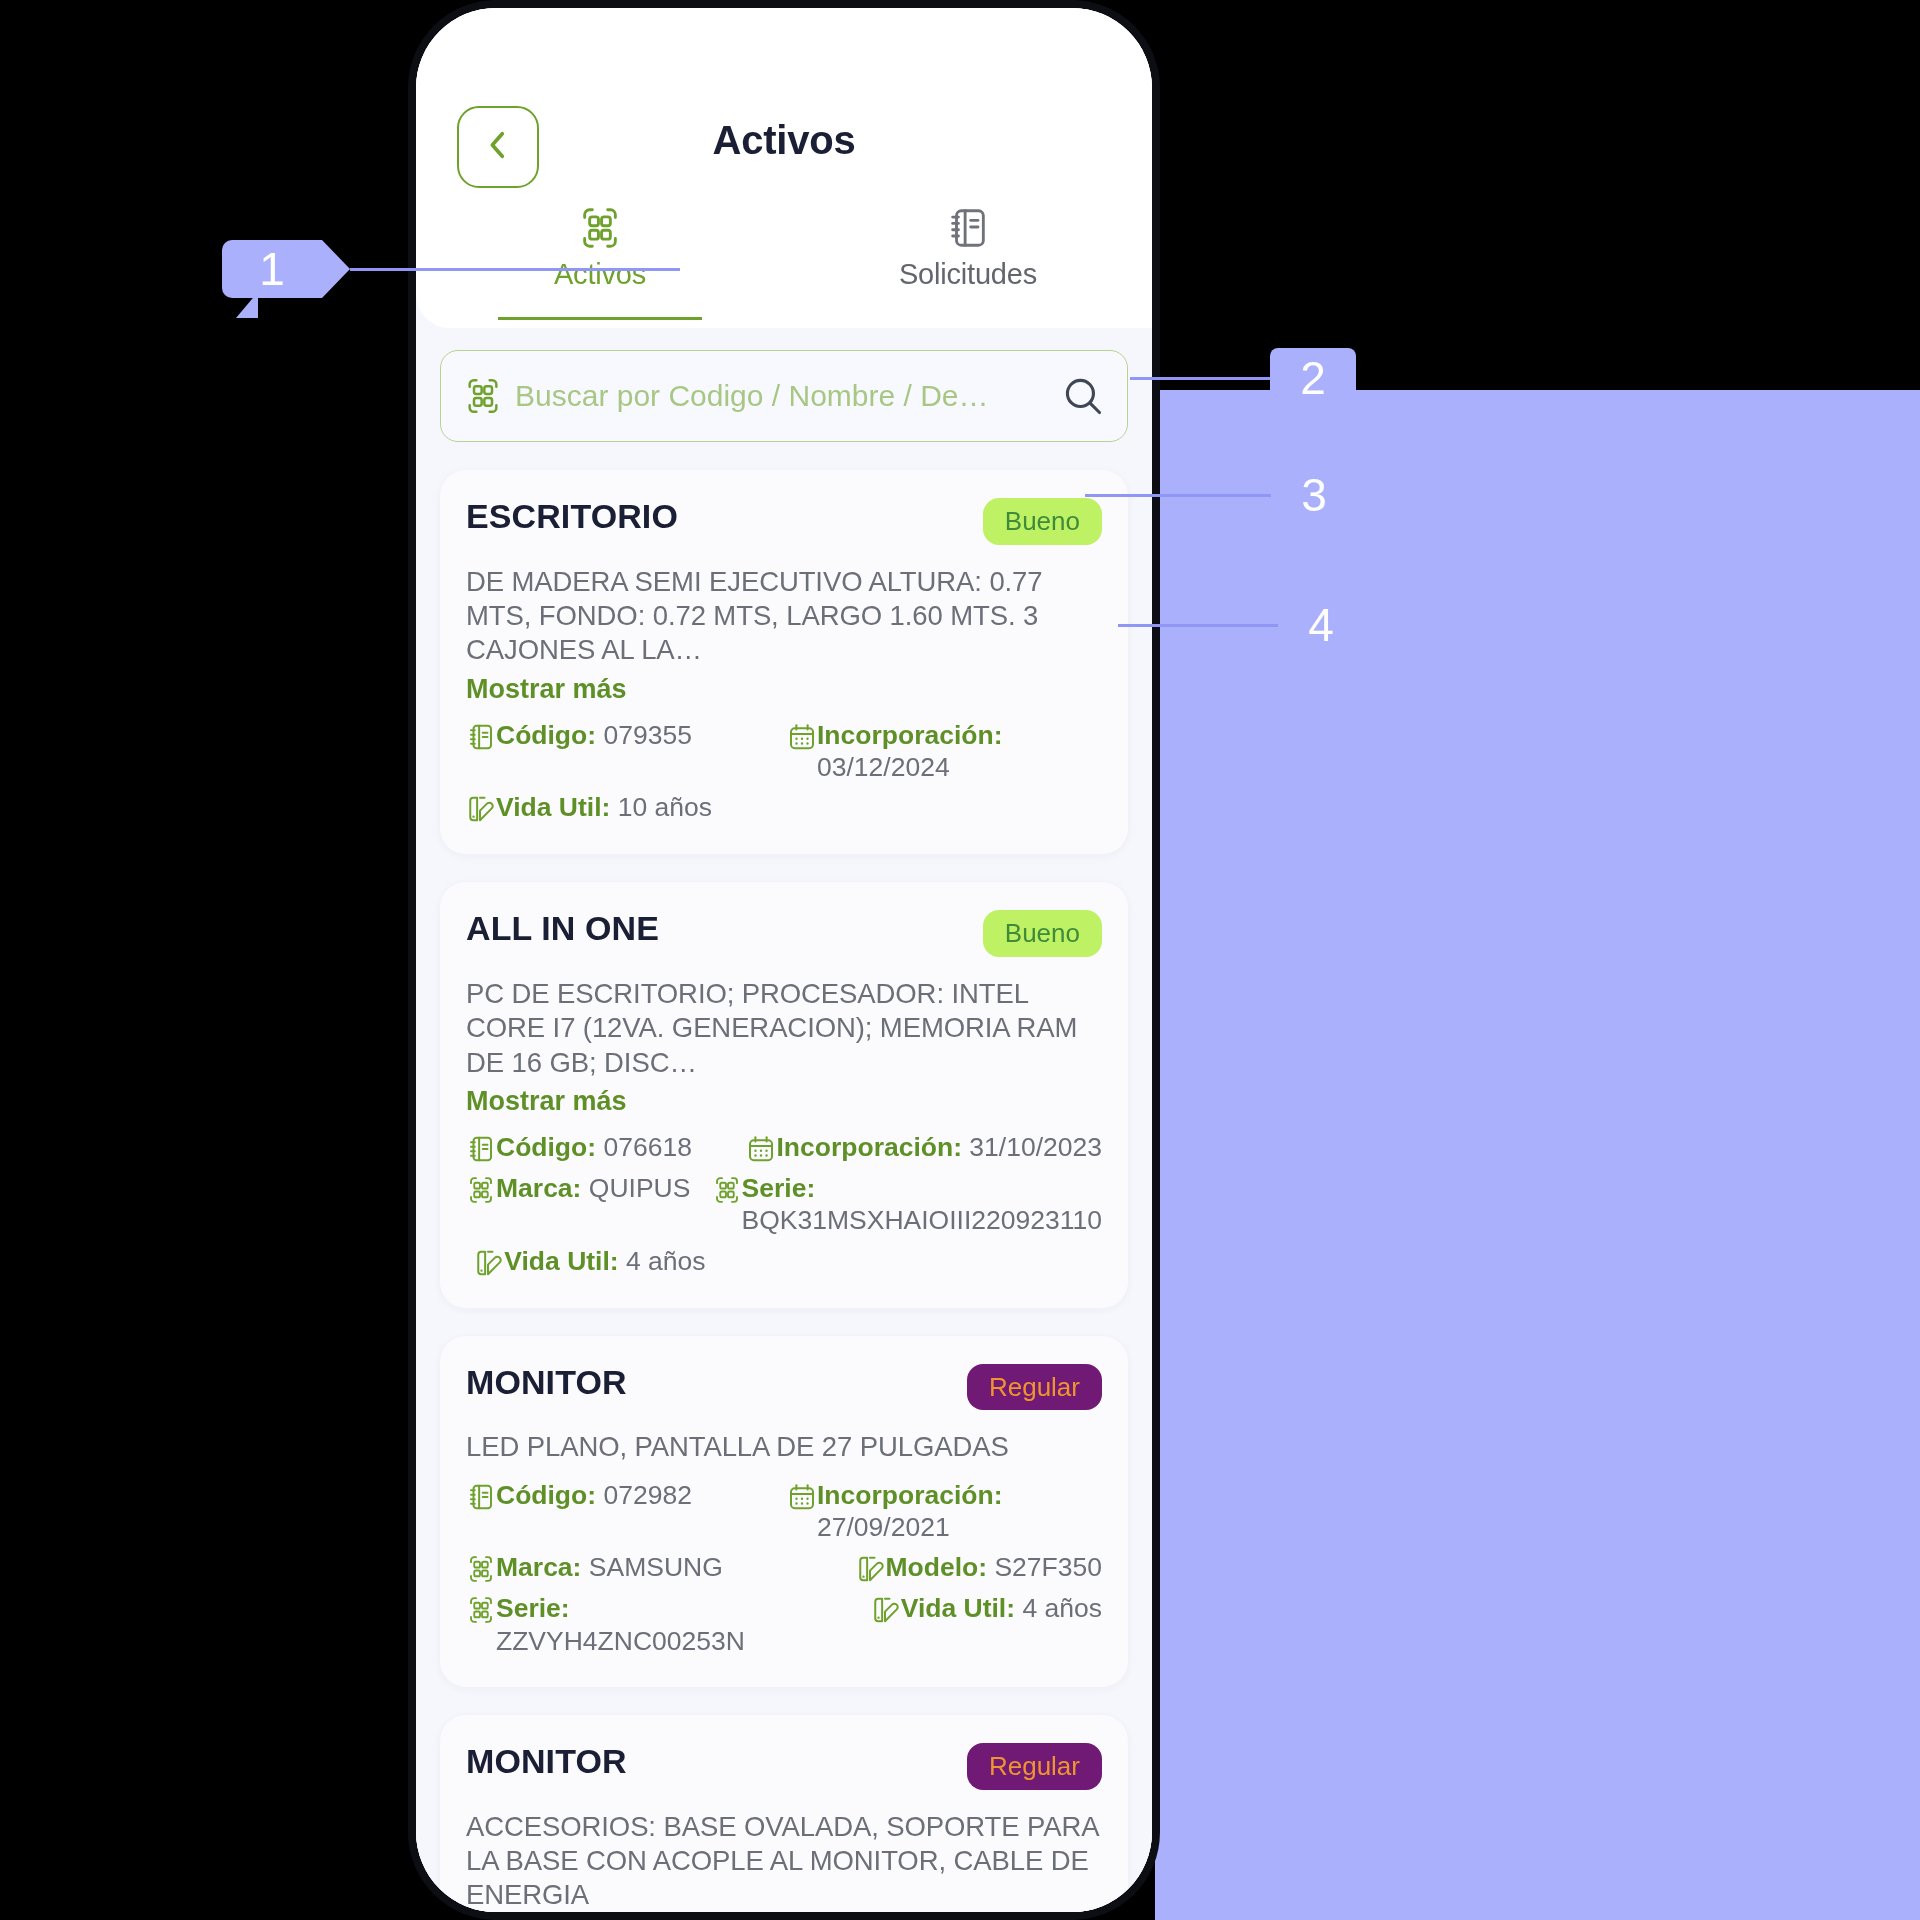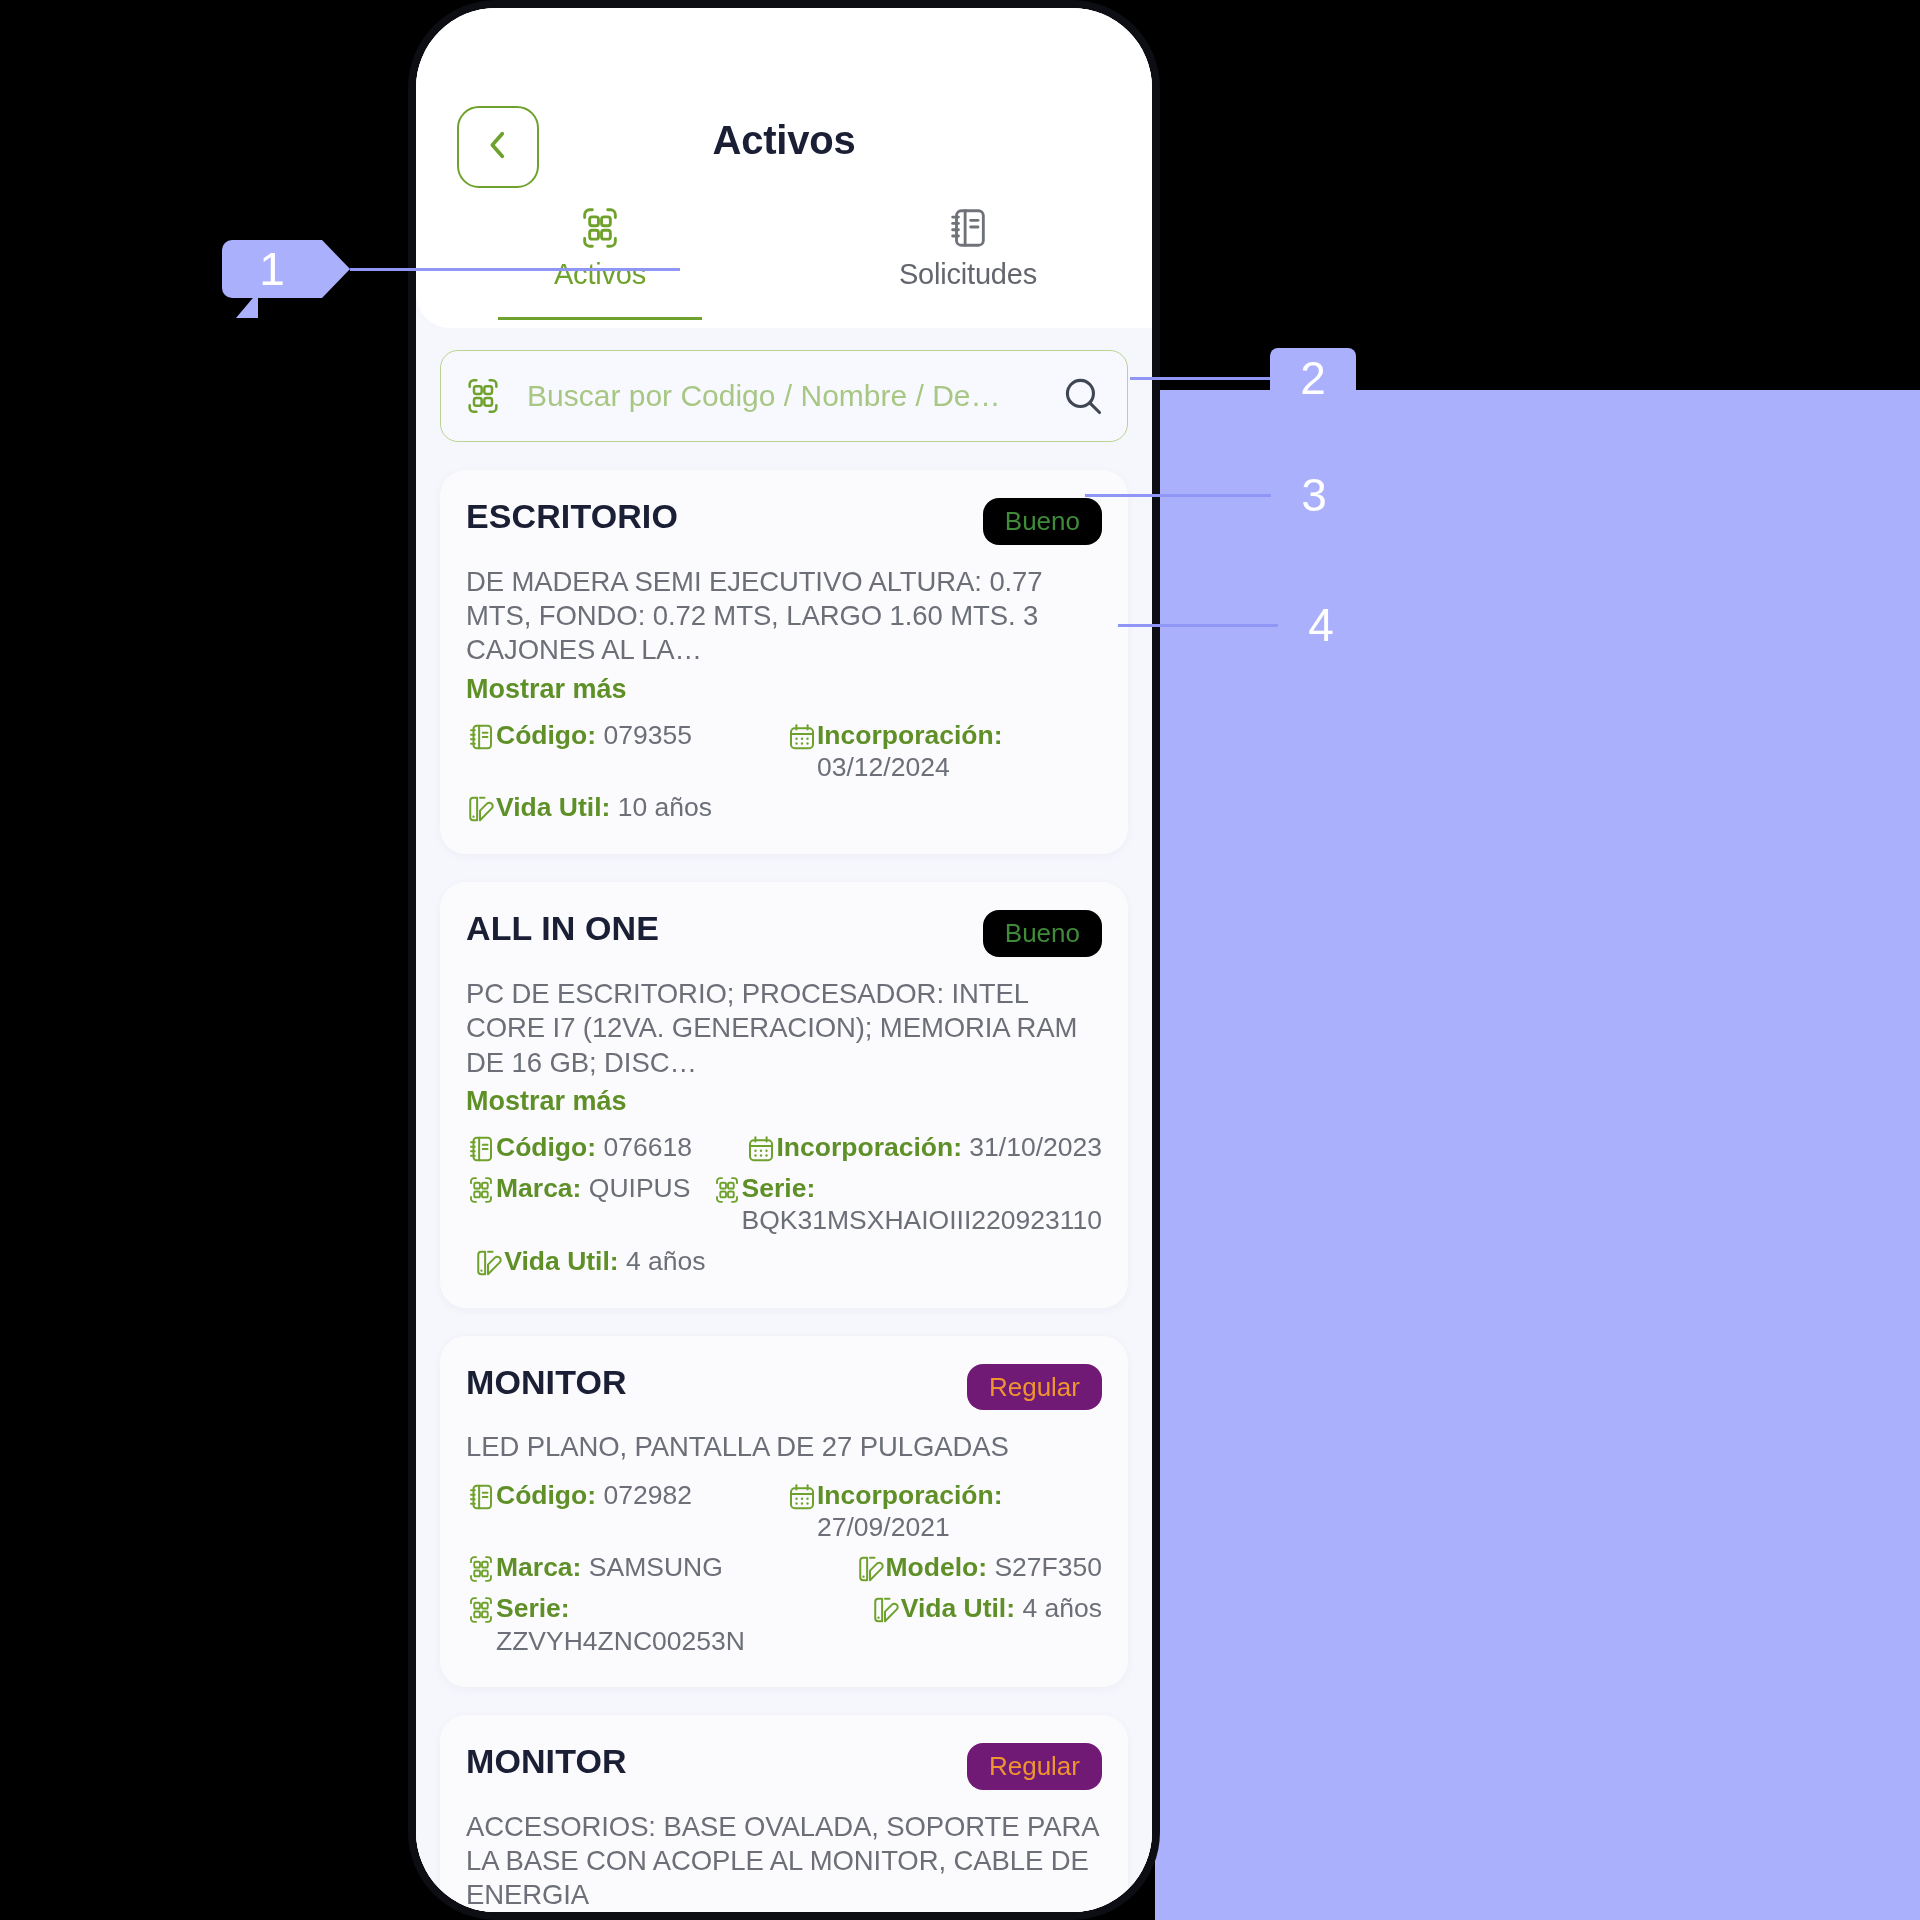--- a/index.html
+++ b/index.html
@@ -82,21 +82,21 @@
     overflow:hidden;
   }
 
   
   .search-wrap {
     margin:22px 24px 0 24px; height:92px;
     background:#f8f9fe;
     border:1.6px solid #b9d28e;
     border-radius:18px;
     display:flex; align-items:center; padding:4px 22px;
-    gap:24px;
+    gap:12px;
   }
   .search-qr { width:40px; height:40px; flex:none; }
   .search-text {
     flex:1; font-size:30px; color:#a8c785; white-space:nowrap; overflow:hidden;
   }
   .search-mag { width:44px; height:44px; flex:none; }
 
   
   .card {
     margin:28px 24px 0 24px;
@@ -109,21 +109,21 @@
     display:flex; align-items:flex-start; justify-content:space-between; 
   }
   .card-title {
     font-size:34px; font-weight:700; color:#1b1f35; letter-spacing:0.1px;
     line-height:1.1;
   }
   .badge {
     flex:none; padding:9px 22px; border-radius:16px;
     font-size:26px; font-weight:500; line-height:1.1; white-space:nowrap;
   }
-  .badge.bueno { background:#000000; color:#3f8b3a; }
+  .badge.bueno { background:#bef264; color:#3f8b3a; }
   .badge.regular { background:#701a75; color:#f0942f; }
 
   .card-desc {
     margin-top:20px;
     font-size:27.5px; color:#6c6f78; line-height:1.25; letter-spacing:-0.1px;
   }
   .show-more {
     margin-top:6px;
     font-size:27px; font-weight:700; color:#5f9027; cursor:pointer;
   }

